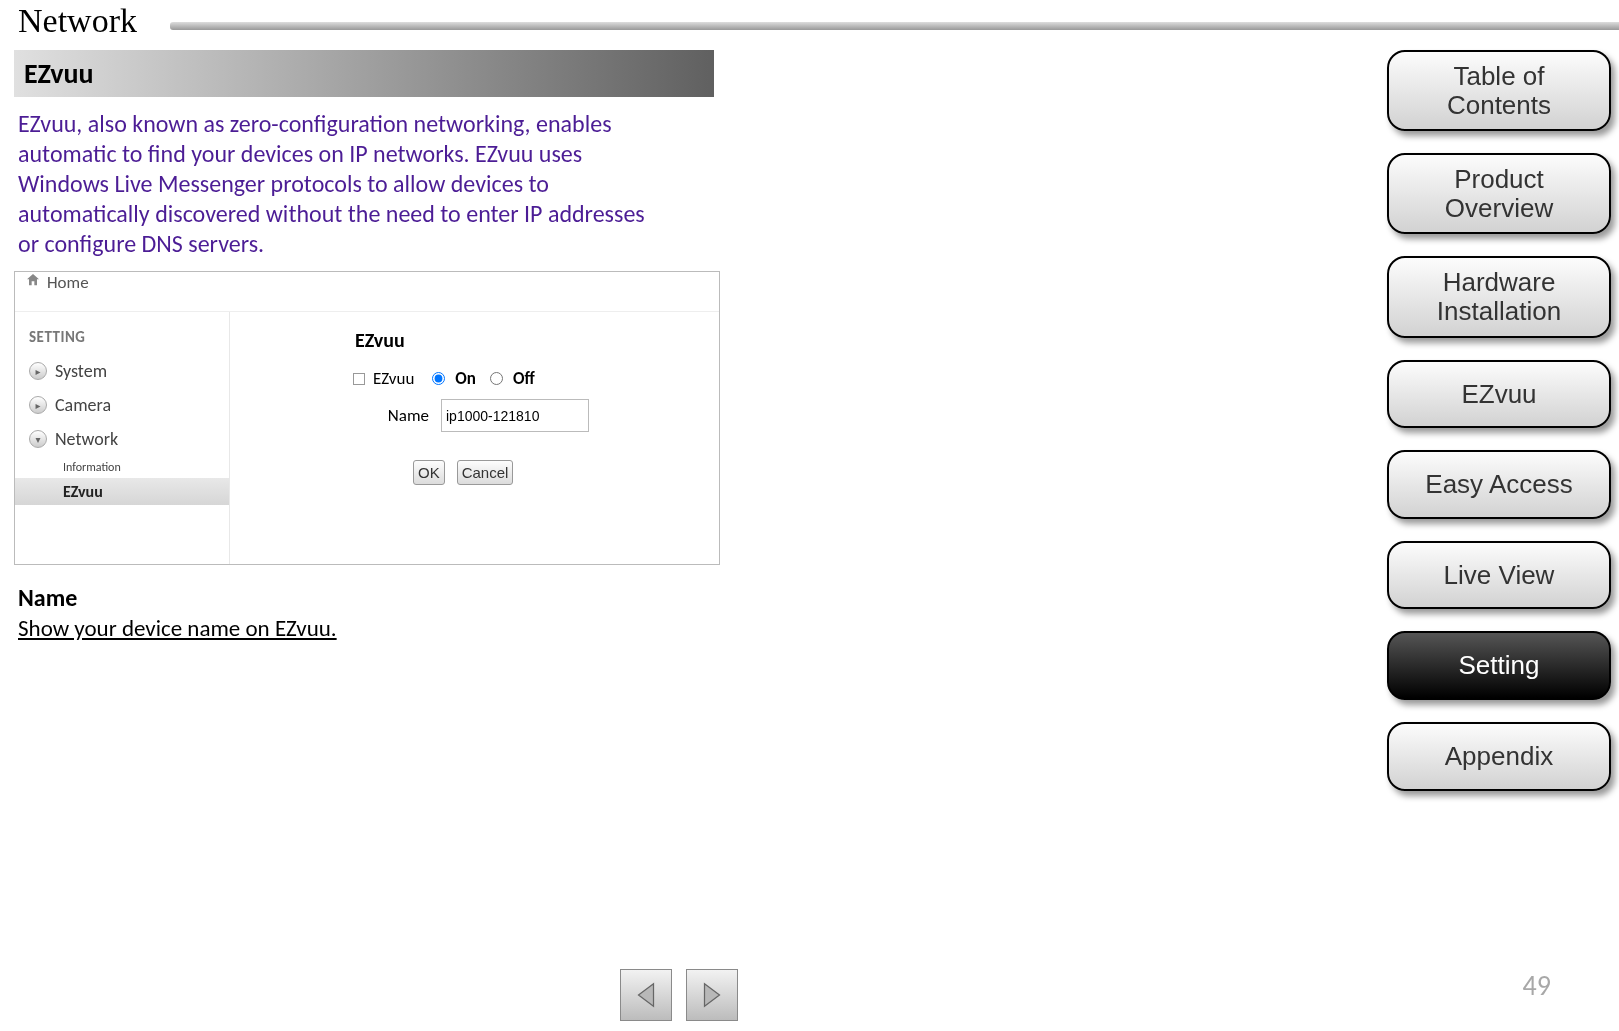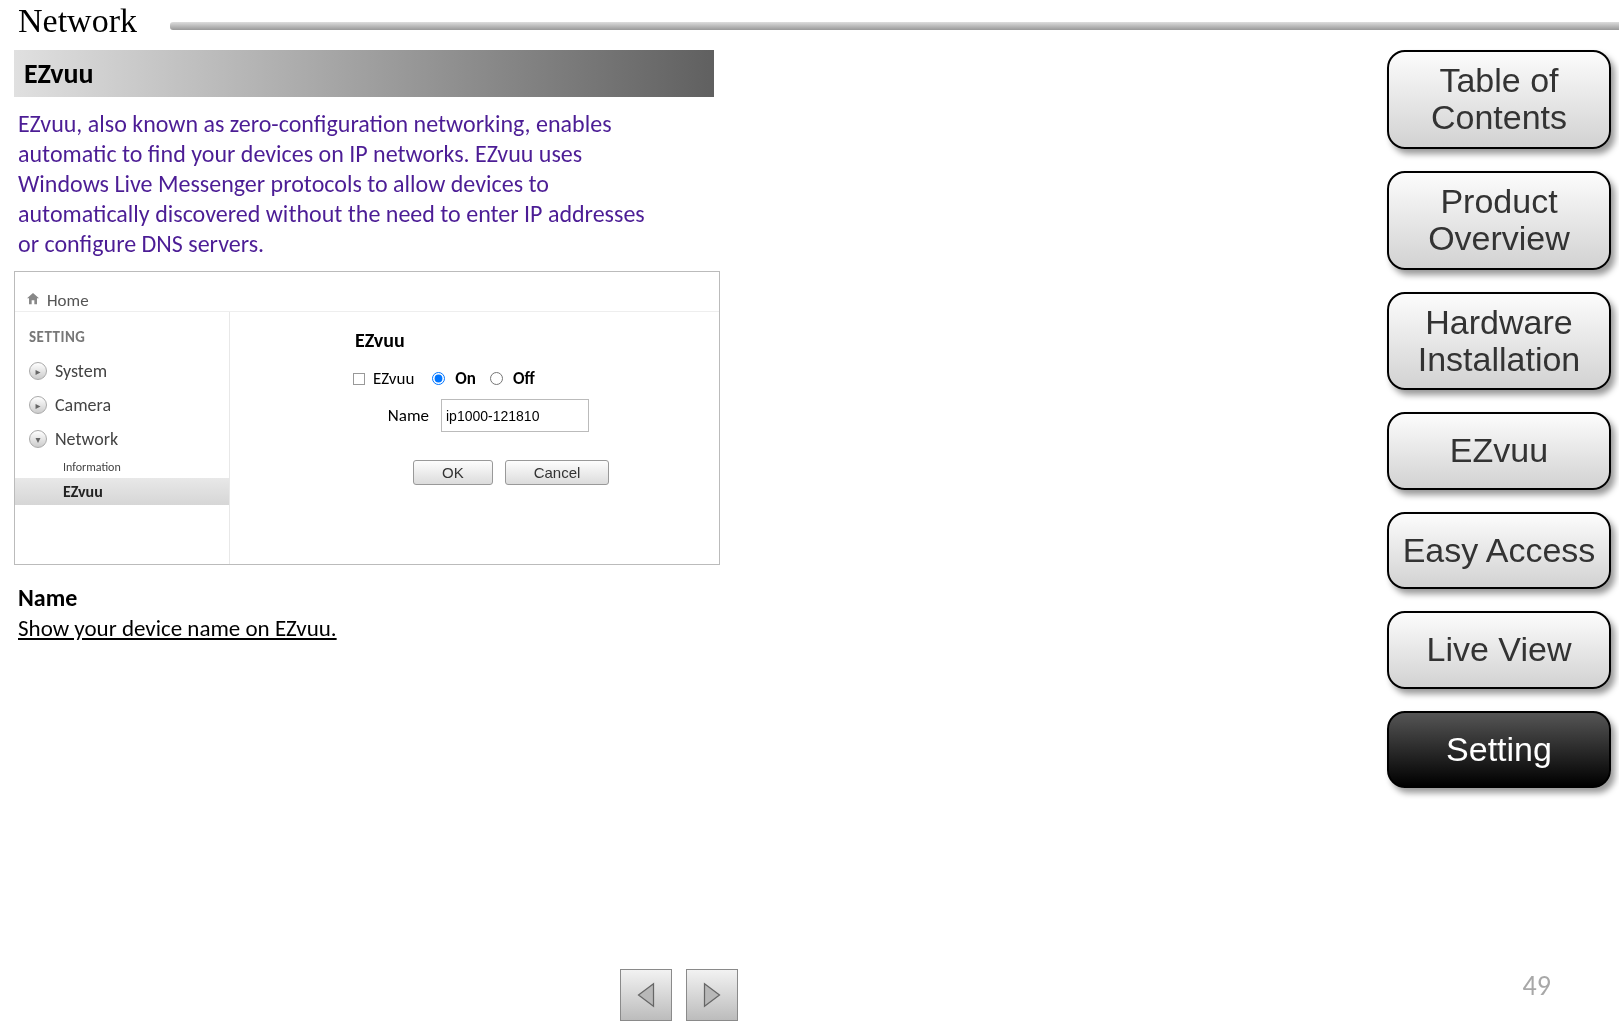--- a/index.html
+++ b/index.html
@@ -49,21 +49,21 @@
       max-width: 660px;
     }
     .screenshot-panel {
       border: 1px solid #bbb;
       width: 706px;
       height: 294px;
       background: #fff;
       position: relative;
       margin-top: 2px;
     }
-    .ss-topbar { height: 40px; border-bottom: 1px solid #eee; display: flex; align-items: flex-end; padding-left: 10px; gap: 6px; color:#555; }
+    .ss-topbar { height: 40px; border-bottom: 1px solid #eee; display: flex; align-items: flex-start; padding-left: 10px; gap: 6px; color:#555; }
     .ss-sidebar {
       position: absolute;
       left: 0; top: 40px; bottom: 0;
       width: 215px;
       border-right: 1px solid #e8e8e8;
     }
     .ss-setting-label {
       font-size: 15px;
       color: #777;
       padding: 16px 0 8px 14px;
@@ -103,21 +103,21 @@
       border: 1px solid #bbb; height: 33px; width: 148px; font-size: 14px; padding: 0 4px; font-weight: normal;
     }
     .ss-row input[type="radio"] { margin: 0 2px 0 6px; }
     .ss-row .lbl-name { display:inline-block; width: 80px; text-align:right; font-weight: normal; padding-right: 4px;}
     .ss-row.first .lbl-ez { font-weight: normal; margin-right:4px;}
     .miniicon { width:12px; height:12px; border:1px solid #999; display:inline-block; background:#fff;}
     .ss-btnrow { padding: 22px 0 0 168px; display: flex; gap: 12px; }
     .ss-btn {
       border: 1px solid #999; border-radius: 3px;
       background: linear-gradient(#fdfdfd,#dcdcdc);
-      padding: 3px 28px; font-size: 15px; color:#333;
+      padding: 3px 4px; font-size: 15px; color:#333;
     }
     .name-heading {
       font-weight: bold; font-size: 24px; padding: 18px 0 0 4px;
     }
     .name-desc { font-size: 23px; padding: 2px 0 0 4px; text-decoration: underline; }
 
     .nav-panel {
       position: absolute;
       right: 8px;
       top: 50px;
@@ -125,21 +125,21 @@
       display: flex;
       flex-direction: column;
       gap: 22px;
     }
     .nav-btn {
       border: 2px solid #000;
       border-radius: 18px;
       background: linear-gradient(#fcfcfc, #d2d2d2);
       text-align: center;
       font-family: "MS Gothic", "Arial", sans-serif;
-      font-size: 34px;
+      font-size: 26px;
       color: #333;
       padding: 10px 6px;
       line-height: 1.1;
       box-shadow: 4px 5px 6px rgba(0,0,0,0.4);
       cursor: pointer;
     }
     .nav-btn.single { padding: 18px 6px; }
     .nav-btn.active {
       background: linear-gradient(#555, #000);
       color: #fff;
@@ -232,20 +232,21 @@
 </div>
 
 <div class="nav-panel">
   <div class="nav-btn">Table of<br>Contents</div>
   <div class="nav-btn">Product<br>Overview</div>
   <div class="nav-btn">Hardware<br>Installation</div>
   <div class="nav-btn single">EZvuu</div>
   <div class="nav-btn single">Easy Access</div>
   <div class="nav-btn single">Live View</div>
   <div class="nav-btn single active">Setting</div>
+  <div class="nav-btn single">Appendix</div>
 </div>
 
 <div class="page-number">49</div>
 
 <div class="arrow-nav">
   <div class="arrow-btn">
     <svg viewBox="0 0 24 24">
         <polygon points="18,3 6,12 18,21" fill="#b8b8b8" stroke="#666" stroke-width="1"></polygon>
       </svg>
   </div>

